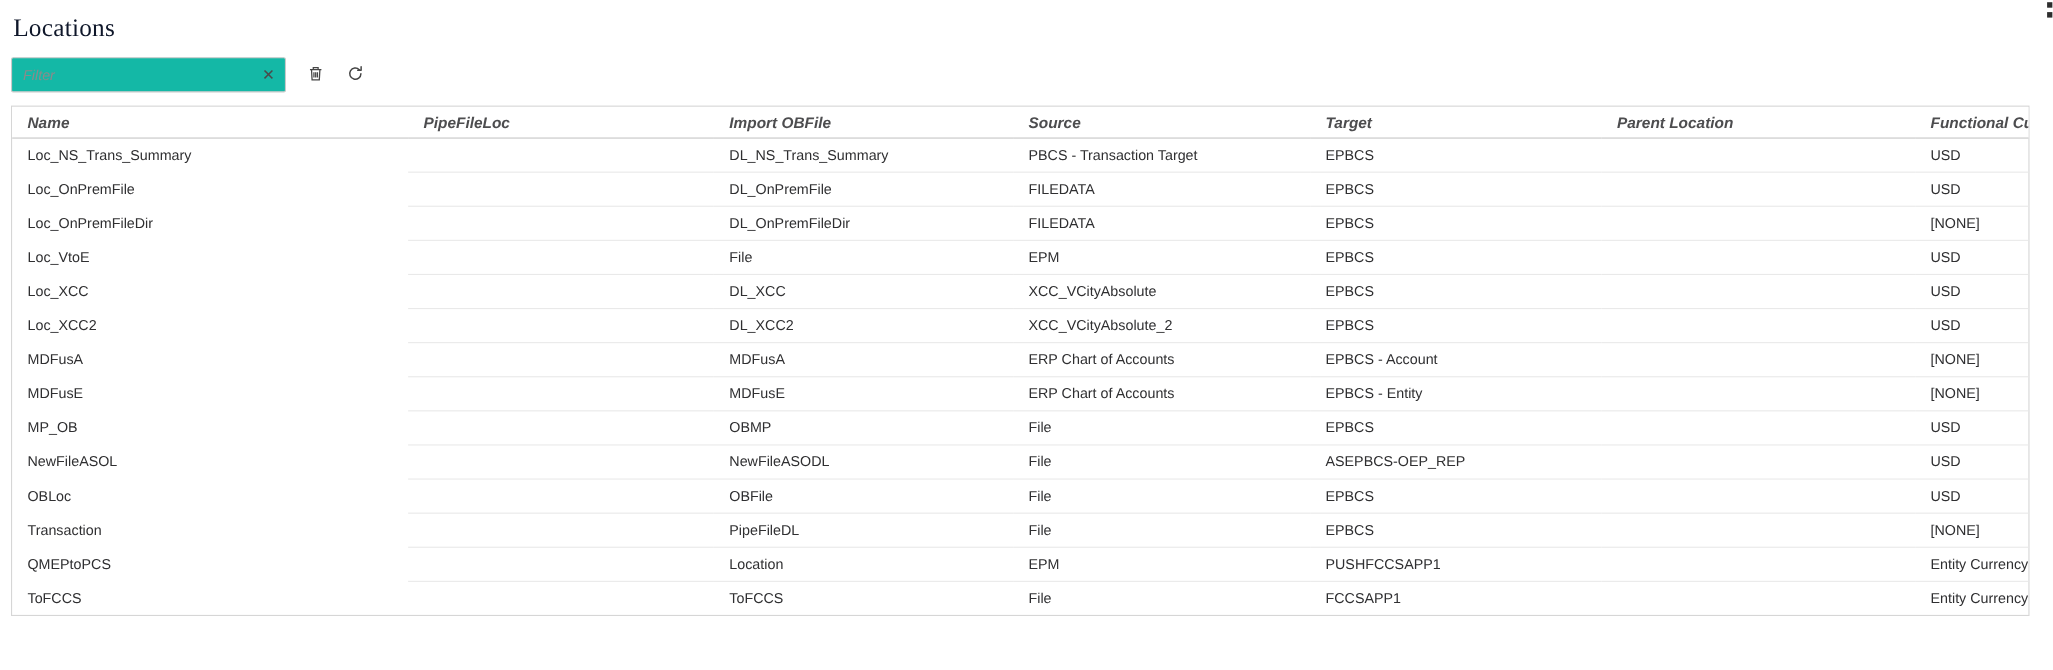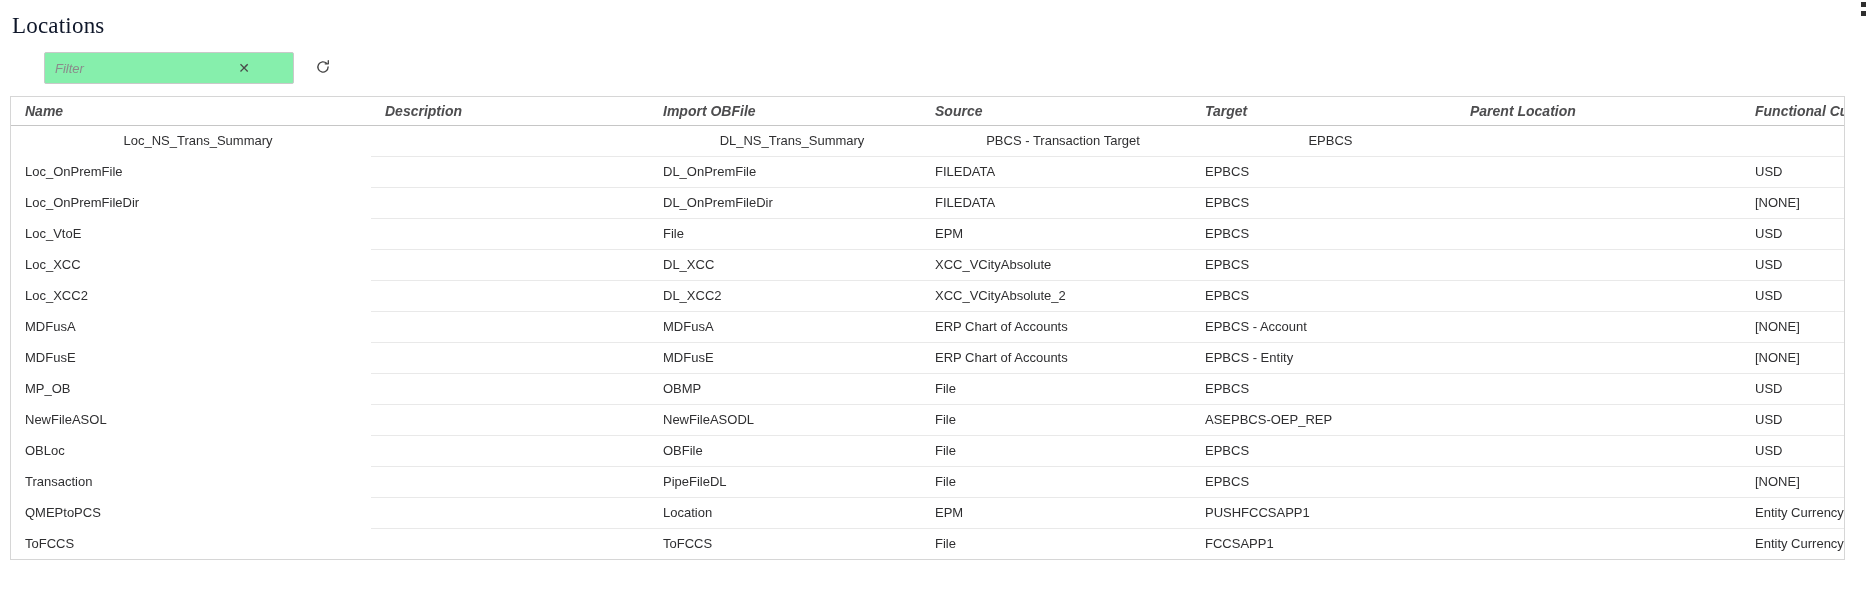--- a/index.html
+++ b/index.html
@@ -10,23 +10,22 @@
   }
   .page-title {
     margin:13px 0 0 12px;
     font-family:"Liberation Serif", serif;
     font-size:23px; font-weight:400; color:#0f172a; letter-spacing:0.2px;
   }
   .toolbar { margin:13px 0 0 10px; display:flex; align-items:center; }
   .filter-wrap { position:relative; width:250px; }
   .filter-input {
     width:250px; height:32px; border:1px solid #c9c9c9; border-radius:2px;
-    padding:0 30px 0 10px; font-size:13px; color:#333; background:#86efac; outline:none;
+    padding:0 30px 0 10px; font-size:13px; color:#333; background:#14b8a6; outline:none;
     font-family:"Liberation Sans", sans-serif;
-    margin-left:34px;
   }
   .filter-input::placeholder { font-style:italic; color:#8b8b8b; }
   .clear-btn {
     position:absolute; right:4px; top:4px; width:24px; height:24px;
     border:none; background:none; cursor:pointer; padding:0;
     font-size:14px; color:#4a4a4a; line-height:24px; text-align:center;
   }
   .icon-btn {
     width:26px; height:26px; border:none; background:none; cursor:pointer; padding:0;
     display:flex; align-items:center; justify-content:center;
@@ -43,21 +42,21 @@
   table { border-collapse:collapse; table-layout:fixed; width:1990px; }
   thead th {
     text-align:left; font-size:14px; font-weight:bold; color:#4d4d4f;
     height:28px; padding:0 0 0 14px; white-space:nowrap; overflow:hidden;
     border-bottom:1px solid #c6c6c6; cursor:pointer; background:#fff;font-style:italic;
   }
   tbody td {
     font-size:13px; color:#2f2f31; height:31px; padding:0 0 0 14px;
     white-space:nowrap; overflow:hidden; border-top:1px solid #e9e9e9;
   }
-  tbody tr:first-child td { border-top:none;text-align:center; }
+  tbody tr:first-child td { border-top:none; }
   tbody td:first-child { border-top:none; }
   .corner-artifact { position:absolute; top:2px; right:0; width:6px; height:16px; }
   .corner-artifact .dot { position:absolute; right:0; width:5px; height:5px; background:#2e2e2e; }
   .corner-artifact .dot.d1 { top:0; }
   .corner-artifact .dot.d2 { top:9px; }
 </style>
 </head>
 <body>
 
 <h1 class="page-title">Locations</h1>
@@ -100,21 +99,21 @@
       <col style="width:278px">
       <col style="width:272px">
       <col style="width:270px">
       <col style="width:265px">
       <col style="width:285px">
       <col style="width:260px">
     </colgroup>
     <thead>
       <tr>
         <th>Name</th>
-        <th>Description</th>
+        <th>PipeFileLoc</th>
         <th>Import OBFile</th>
         <th>Source</th>
         <th>Target</th>
         <th>Parent Location</th>
         <th>Functional Currency</th>
       </tr>
     </thead>
     <tbody>
         <tr>
           <td>Loc_NS_Trans_Summary</td>

